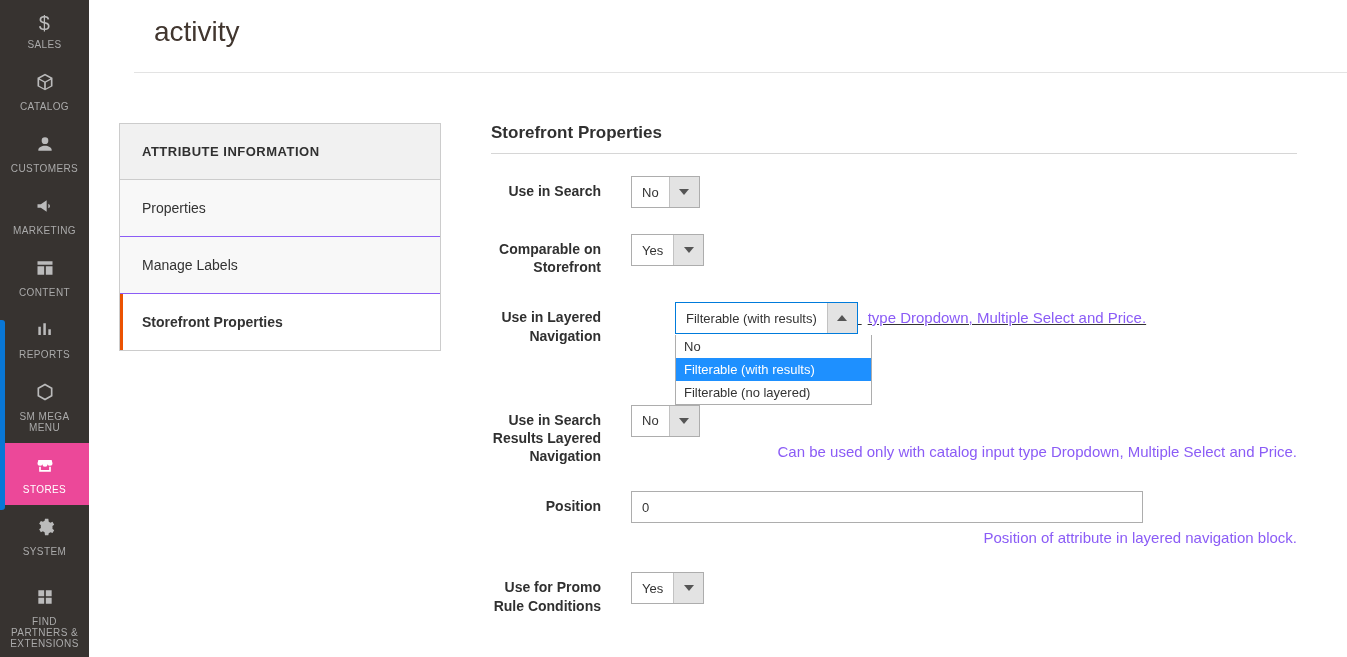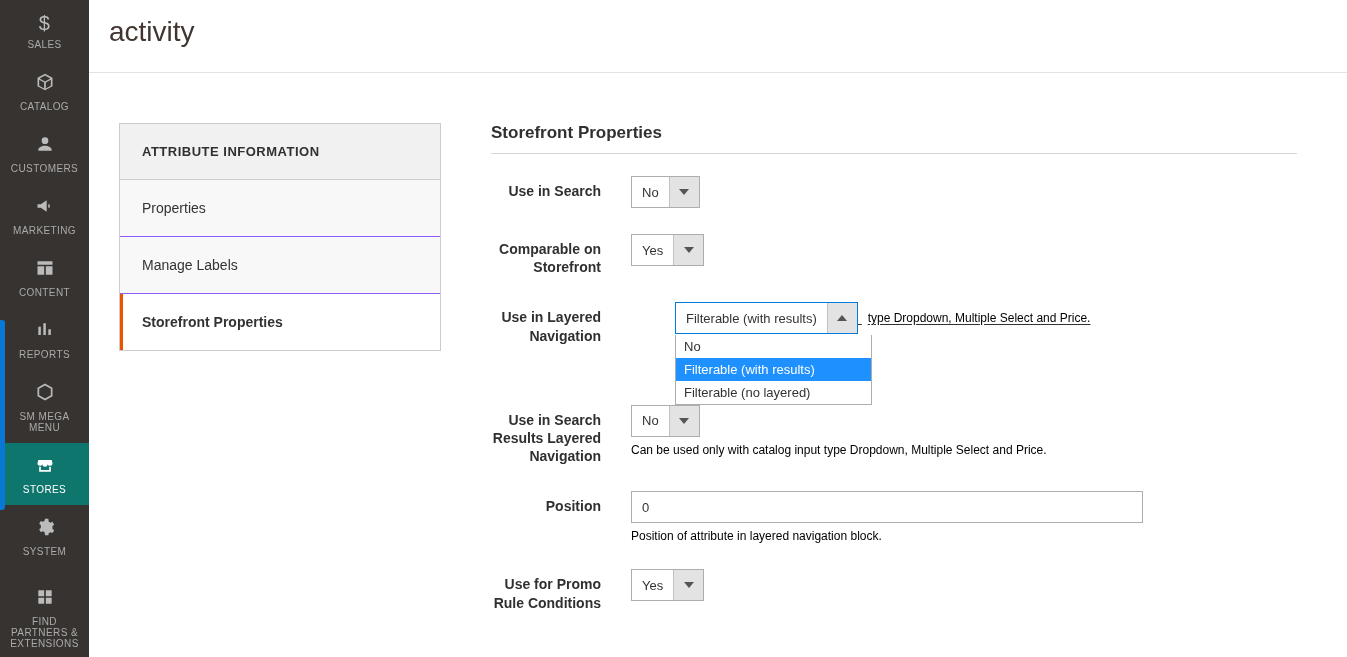--- a/index.html
+++ b/index.html
@@ -35,21 +35,21 @@
     letter-spacing: 0.4px;
     color: #aaa;
     text-align: center;
     cursor: pointer;
   }
   .sidebar-item .icon {
     font-size: 20px;
     margin-bottom: 4px;
     color: #bbb;
   }
-  .sidebar-item.active { background: #0f766e; color: #fff; }
+  .sidebar-item.active { background: #ec4899; color: #fff; }
   .sidebar-item.active .icon { color: #fff; }
   .sidebar-sep { height: 1px; background: #4c4643; margin: 4px 10px; }
   .sidebar-edge {
     position: absolute;
     left: 0; top: 320px;
     width: 5px; height: 190px;
     background: #0977d6;
     border-top-right-radius: 3px;
     border-bottom-right-radius: 3px;
   }
@@ -62,20 +62,21 @@
     height: 100%;
   }
 
   
   .page-header {
     display: flex;
     align-items: center;
     justify-content: space-between;
     padding: 16px 20px 24px 20px;
     border-bottom: 1px solid #e3e3e3;
+    margin-left: 45px;
   }
   .page-title {
     font-size: 28px;
     font-weight: 300;
     color: #41362f;
   }
   .actions {
     display: flex;
     align-items: center;
     gap: 0;
@@ -166,23 +167,24 @@
     text-align: right;
     font-size: 14px;
     font-weight: 600;
     color: #303030;
     padding-right: 30px;
     padding-top: 6px;
     line-height: 1.3;
   }
   .field-control { flex: 1; }
   .field-note {
-    font-size: 12px;
-    color: #000000;
+    font-size: 15px;
+    color: #8b5cf6;
     margin-top: 6px;
+    text-align: right;
   }
 
   
   .select {
     display: inline-flex;
     align-items: stretch;
     border: 1px solid #adadad;
     background: #fff;
     height: 32px;
   }

